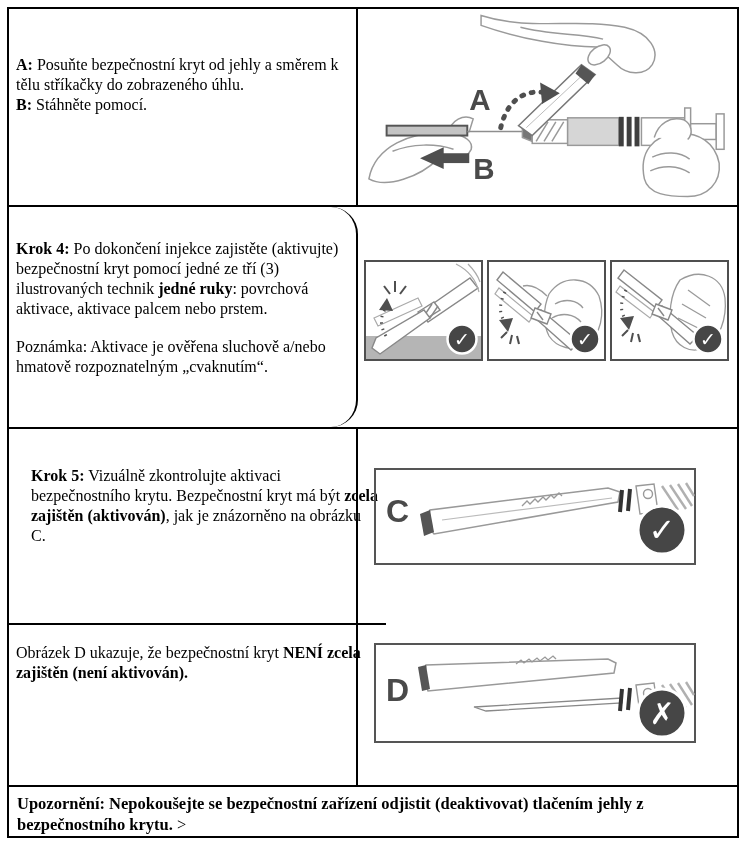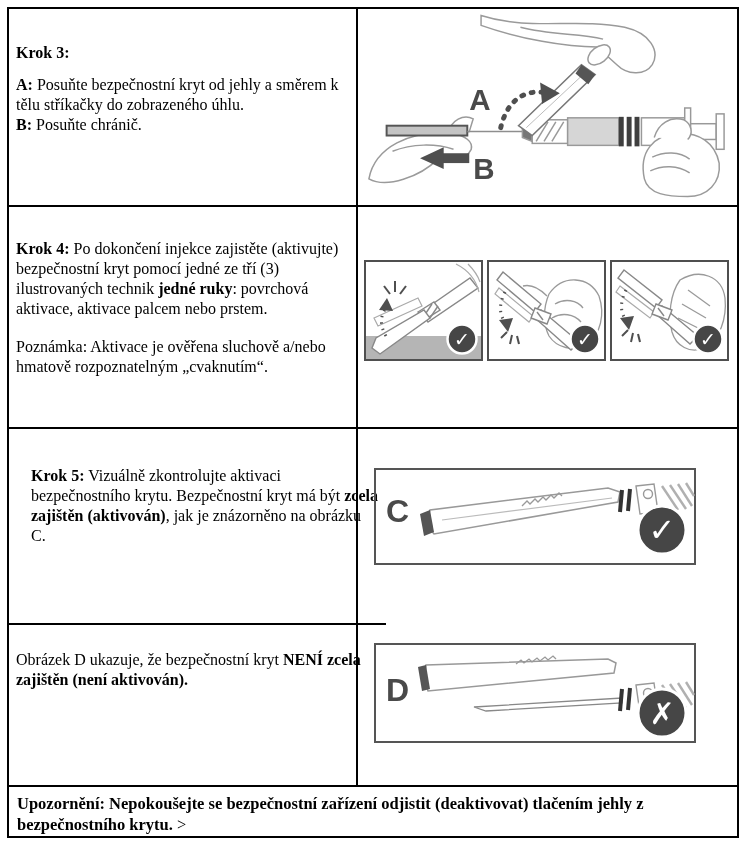--- a/index.html
+++ b/index.html
@@ -9,51 +9,50 @@
   .row{position:absolute;left:0;right:0;}
   .r1{top:0;height:196px;border-bottom:2px solid #000;}
   .r2{top:198px;height:220px;border-bottom:2px solid #000;}
   .r3{top:420px;height:356px;border-bottom:2px solid #000;}
   .rw{top:778px;bottom:0;}
   .cl{position:absolute;left:0;top:0;bottom:0;width:349px;border-right:2px solid #000;box-sizing:border-box;}
   .cr{position:absolute;left:351px;top:0;bottom:0;right:0;}
   .txt{font-size:16px;line-height:20px;}
   .b{font-weight:bold;}
   .pad1{padding:34px 10px 0 7px;}
-  .pad2{padding:32px 8px 13px 7px;}
+  .pad2{padding:32px 8px 13px 7px;border-radius:27px;}
   .pad3{padding:37px 8px 0 22px;}
   .pad4{padding:55px 8px 0 7px;}
   .mt12{margin-top:12px;}
   .mt10{margin-top:18px;}
   
   .sub3a{position:absolute;left:0;top:0;width:347px;height:157px;border-bottom:2px solid #000;}
-  .sub3b{position:absolute;left:0;top:166px;width:347px;bottom:0;}
+  .sub3b{position:absolute;left:0;top:159px;width:347px;bottom:0;}
   
   .fig1{position:absolute;left:3px;top:4px;}
   .panels{position:absolute;left:4px;top:53px;display:flex;gap:4px;}
   .panel{width:119px;height:101px;border:2px solid #4f4f4f;box-sizing:border-box;background:#fff;}
   .panel svg{display:block;}
   .pc{position:absolute;left:14px;top:39px;width:322px;height:97px;border:2px solid #555;box-sizing:border-box;}
   .pd{position:absolute;left:14px;top:214px;width:322px;height:100px;border:2px solid #555;box-sizing:border-box;}
   .figlbl{font:bold 30px "Liberation Sans",sans-serif;fill:#4a4a4a;}
   .figlbl2{font:bold 32px "Liberation Sans",sans-serif;fill:#4a4a4a;}
   .warn{font-size:16.5px;line-height:21px;padding:6px 22px 0 8px;}
   svg{overflow:visible;}
 </style>
 </head>
 <body>
 
 <div class="doc">
 
   <div class="row r1">
     <div class="cl pad1">
-      <div class="txt b">Krok 3:</div>
       <div class="txt mt12">
         <span class="b">A:</span><span> Posuňte bezpečnostní kryt od jehly a směrem k tělu stříkačky do zobrazeného úhlu.</span><br>
-        <span class="b">B:</span><span> Posuňte chránič.</span>
+        <span class="b">B:</span><span> Stáhněte pomocí.</span>
       </div>
     </div>
     <div class="cr">
       <svg class="fig1" width="366" height="188" viewBox="0 0 372 190">
 
         <g stroke="#9a9a9a" fill="#fff" stroke-width="1.5">
           <path d="M6,168 C12,136 48,118 90,122 C104,124 112,130 110,138 C104,150 88,152 76,148 C58,166 24,178 6,168 Z"></path>
           <path d="M86,122 C90,108 102,102 112,107 L108,120 Z"></path>
           <path d="M30,140 C50,132 74,132 92,138" fill="none"></path>
         </g>

